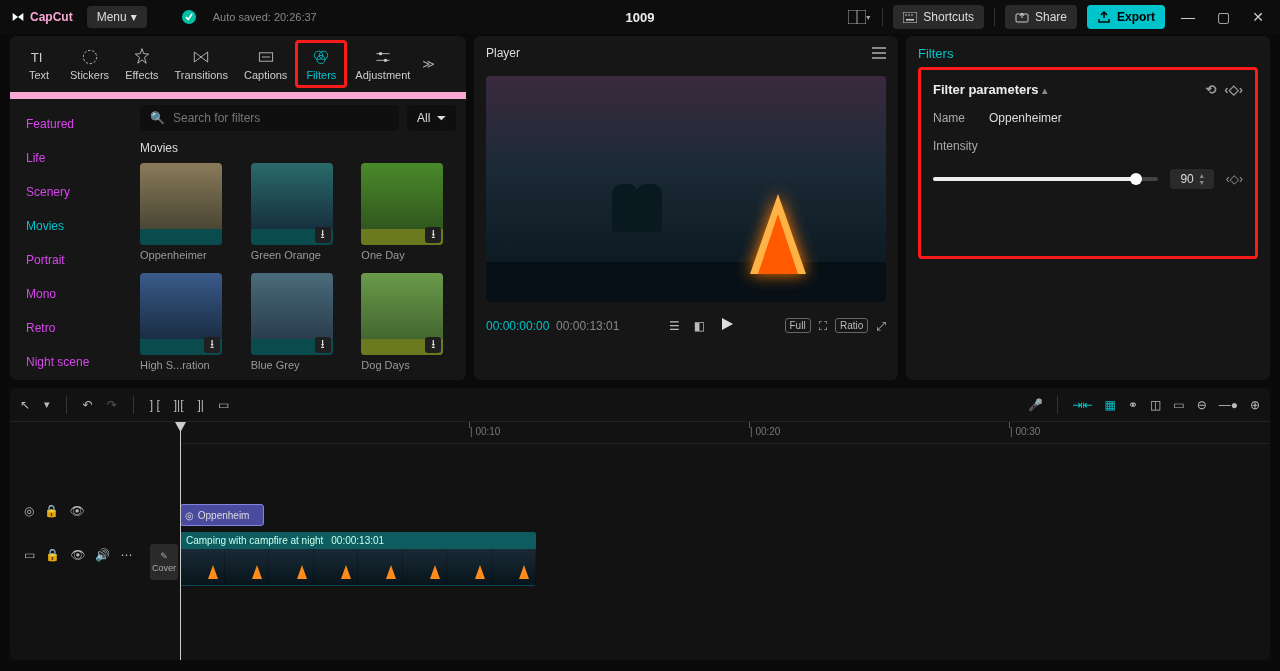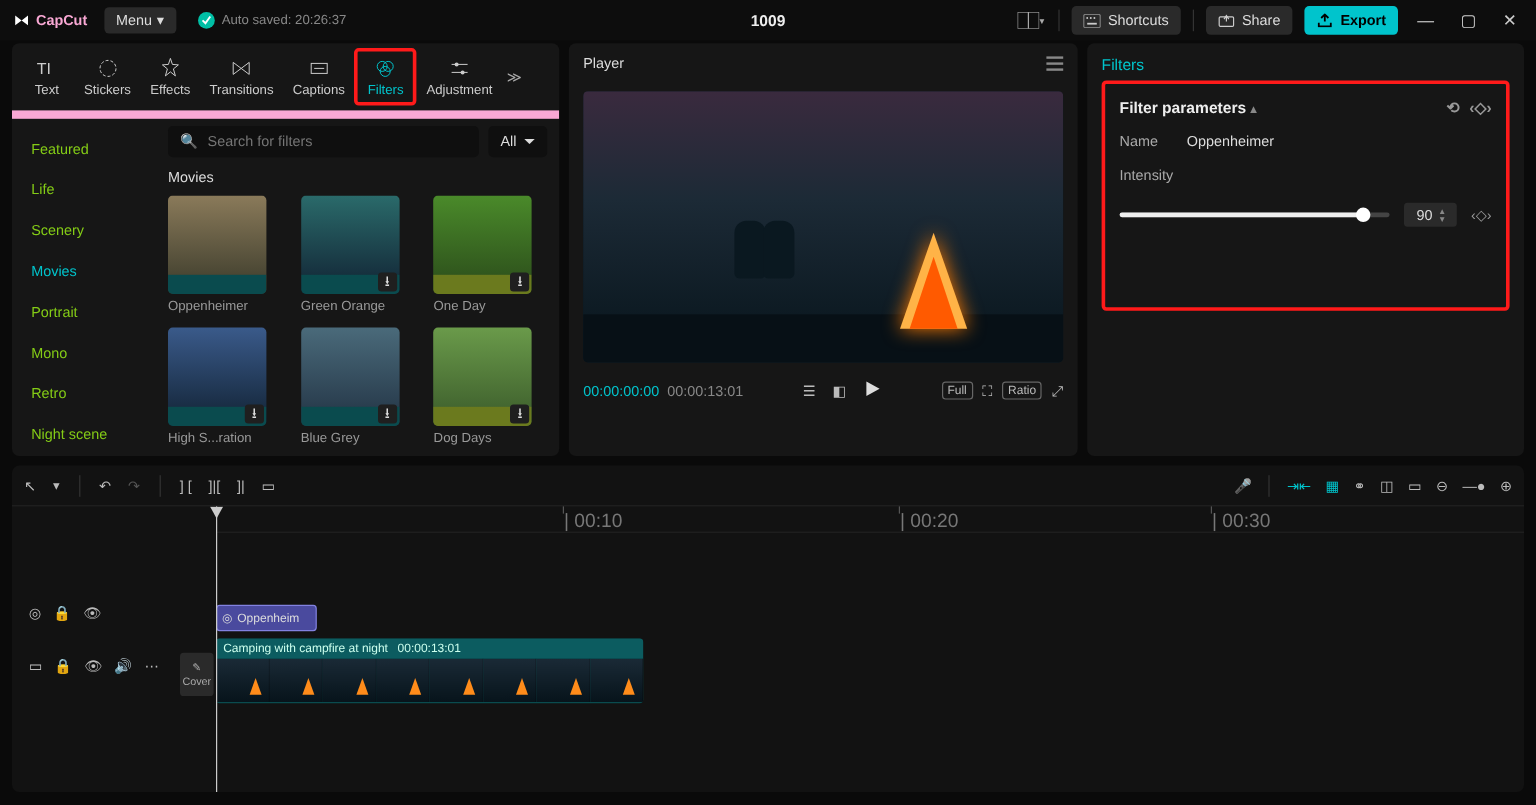--- a/index.html
+++ b/index.html
@@ -3,21 +3,21 @@
 <meta charset="utf-8">
 <style>
 * { margin: 0; padding: 0; box-sizing: border-box; font-family: -apple-system, BlinkMacSystemFont, "Segoe UI", sans-serif; }
 body { background: #0a0a0a; color: #ccc; width: 1280px; height: 671px; overflow: hidden; font-size: 12px; }
 
 
 .topbar { height: 34px; display: flex; align-items: center; padding: 0 10px; background: #0d0d0d; }
 .logo { display: flex; align-items: center; gap: 4px; color: #f9a8d4; font-weight: 600; font-size: 12px; }
 .logo svg { width: 16px; height: 16px; }
 .menu-btn { margin-left: 14px; background: #2a2a2a; border-radius: 4px; padding: 4px 10px; display: flex; align-items: center; gap: 4px; cursor: pointer; color:#ddd; }
-.saved { margin-left: 18px; display: flex; align-items: center; gap: 6px; color: #888; font-size: 11px; }
+.saved { margin-left: 35px; display: flex; align-items: center; gap: 17px; color: #888; font-size: 11px; }
 .saved-dot { width: 14px; height: 14px; border-radius: 50%; background: #00bfa5; display:flex; align-items:center; justify-content:center; }
 .title { position: absolute; left: 50%; transform: translateX(-50%); color: #eee; font-weight: 600; font-size: 13px; }
 .top-right { margin-left: auto; display: flex; align-items: center; gap: 10px; }
 .top-ico { width: 26px; height: 22px; display:flex; align-items:center; justify-content:center; color:#aaa; cursor:pointer; }
 .divider-v { width:1px; height:18px; background:#333; }
 .chip { background: #2a2a2a; border-radius: 4px; padding: 5px 10px; display: flex; align-items: center; gap: 6px; cursor: pointer; color:#ddd; font-size:12px;}
 .export-btn { background: #00c4cc; color: #000; font-weight: 600; }
 .win-ctrl { color:#ccc; cursor:pointer; padding: 2px 6px; font-size: 14px;}
 
 
@@ -27,21 +27,21 @@
 .left-panel { width: 456px; background: #161616; border-radius: 6px; display:flex; flex-direction:column; overflow:hidden;}
 .tool-tabs { display: flex; align-items: center; padding: 4px 6px; border-bottom: 7px solid #f9a8d4; }
 .tool-tab { display:flex; flex-direction:column; align-items:center; justify-content:center; padding: 4px 8px; gap:2px; color:#ccc; cursor:pointer; font-size:11px; border-radius:4px; min-width:46px;}
 .tool-tab.active { color:#00c4cc; }
 .tool-tab svg { width:20px; height:20px; }
 .filters-hl { border: 3px solid #ff1a1a; border-radius:4px; }
 .more-tabs { color:#aaa; padding:4px; cursor:pointer;}
 
 .left-body { display:flex; flex:1; overflow:hidden;}
 .cat-list { width: 120px; padding: 8px 0; display:flex; flex-direction:column; }
-.cat-item { padding: 10px 16px; color:#84cc16; cursor:pointer; font-size:12px; }
+.cat-item { padding: 10px 16px; color:#d946ef; cursor:pointer; font-size:12px; }
 .cat-item.active { color:#00c4cc; }
 
 .filters-area { flex:1; padding: 6px 10px; display:flex; flex-direction:column; overflow:hidden;}
 .search-row { display:flex; gap:8px; align-items:center; }
 .search-box { flex:1; background:#0f0f0f; border-radius:4px; padding:6px 10px; display:flex; align-items:center; gap:8px; color:#777; }
 .search-box input { background:transparent; border:0; outline:0; color:#ccc; flex:1; font-size:12px;}
 .all-btn { background:#0f0f0f; border-radius:4px; padding:6px 10px; display:flex; gap:6px; align-items:center; cursor:pointer; color:#ddd; font-size:12px;}
 .section-head { margin-top: 10px; color:#ddd; font-size:12px; }
 .grid { display:grid; grid-template-columns: repeat(3, 1fr); gap: 12px 16px; margin-top:8px; overflow:hidden; }
 .card { display:flex; flex-direction:column; gap:4px; }
@@ -95,21 +95,21 @@
 .timeline { margin: 8px 10px 0 10px; background:#121212; border-radius:6px; height: 272px; display:flex; flex-direction:column;}
 .tl-toolbar { height:34px; display:flex; align-items:center; padding:0 10px; gap:14px; border-bottom:1px solid #222;}
 .tl-left { display:flex; gap:14px; align-items:center;}
 .tl-ico { color:#bbb; cursor:pointer; }
 .tl-ico.dim { color:#555;}
 .tl-sep { width:1px; height:18px; background:#333; margin:0 2px;}
 .tl-right { margin-left:auto; display:flex; gap:12px; align-items:center;}
 .tl-right .on { color:#00c4cc;}
 
 .ruler { position:relative; height:22px; margin-left:170px; border-bottom:1px solid #222;}
-.tick { position:absolute; top:4px; color:#777; font-size:16px;}
+.tick { position:absolute; top:4px; color:#777; font-size:10px;}
 .tick::before{ content:''; position:absolute; left:-1px; top:-4px; width:1px; height:6px; background:#555;}
 .playhead { position:absolute; left:170px; top:0; bottom:0; width:1px; background:#ccc; z-index:5;}
 .playhead::before{ content:''; position:absolute; top:0; left:-5px; width:11px; height:10px; background:#ccc; clip-path: polygon(0 0,100% 0,50% 100%);}
 
 .tracks { position:relative; flex:1;}
 .track-row { position:absolute; left:0; right:0; display:flex; align-items:center;}
 .track-ctrl { width:140px; display:flex; gap:10px; padding-left:14px; color:#888;}
 .clip-filter { position:absolute; left:170px; top:60px; height:22px; width:84px; background:#4a4a9e; border:1px solid #8282e0; border-radius:3px; display:flex; align-items:center; gap:4px; padding:0 4px; color:#ddd; font-size:10px; overflow:hidden;}
 .clip-video { position:absolute; left:170px; top:88px; height:54px; width:356px; background:#0a4b4e; border-radius:3px; overflow:hidden;}
 .clip-head { height:17px; background:#0c5c60; color:#cfe; font-size:10px; display:flex; align-items:center; gap:8px; padding:0 6px;}

